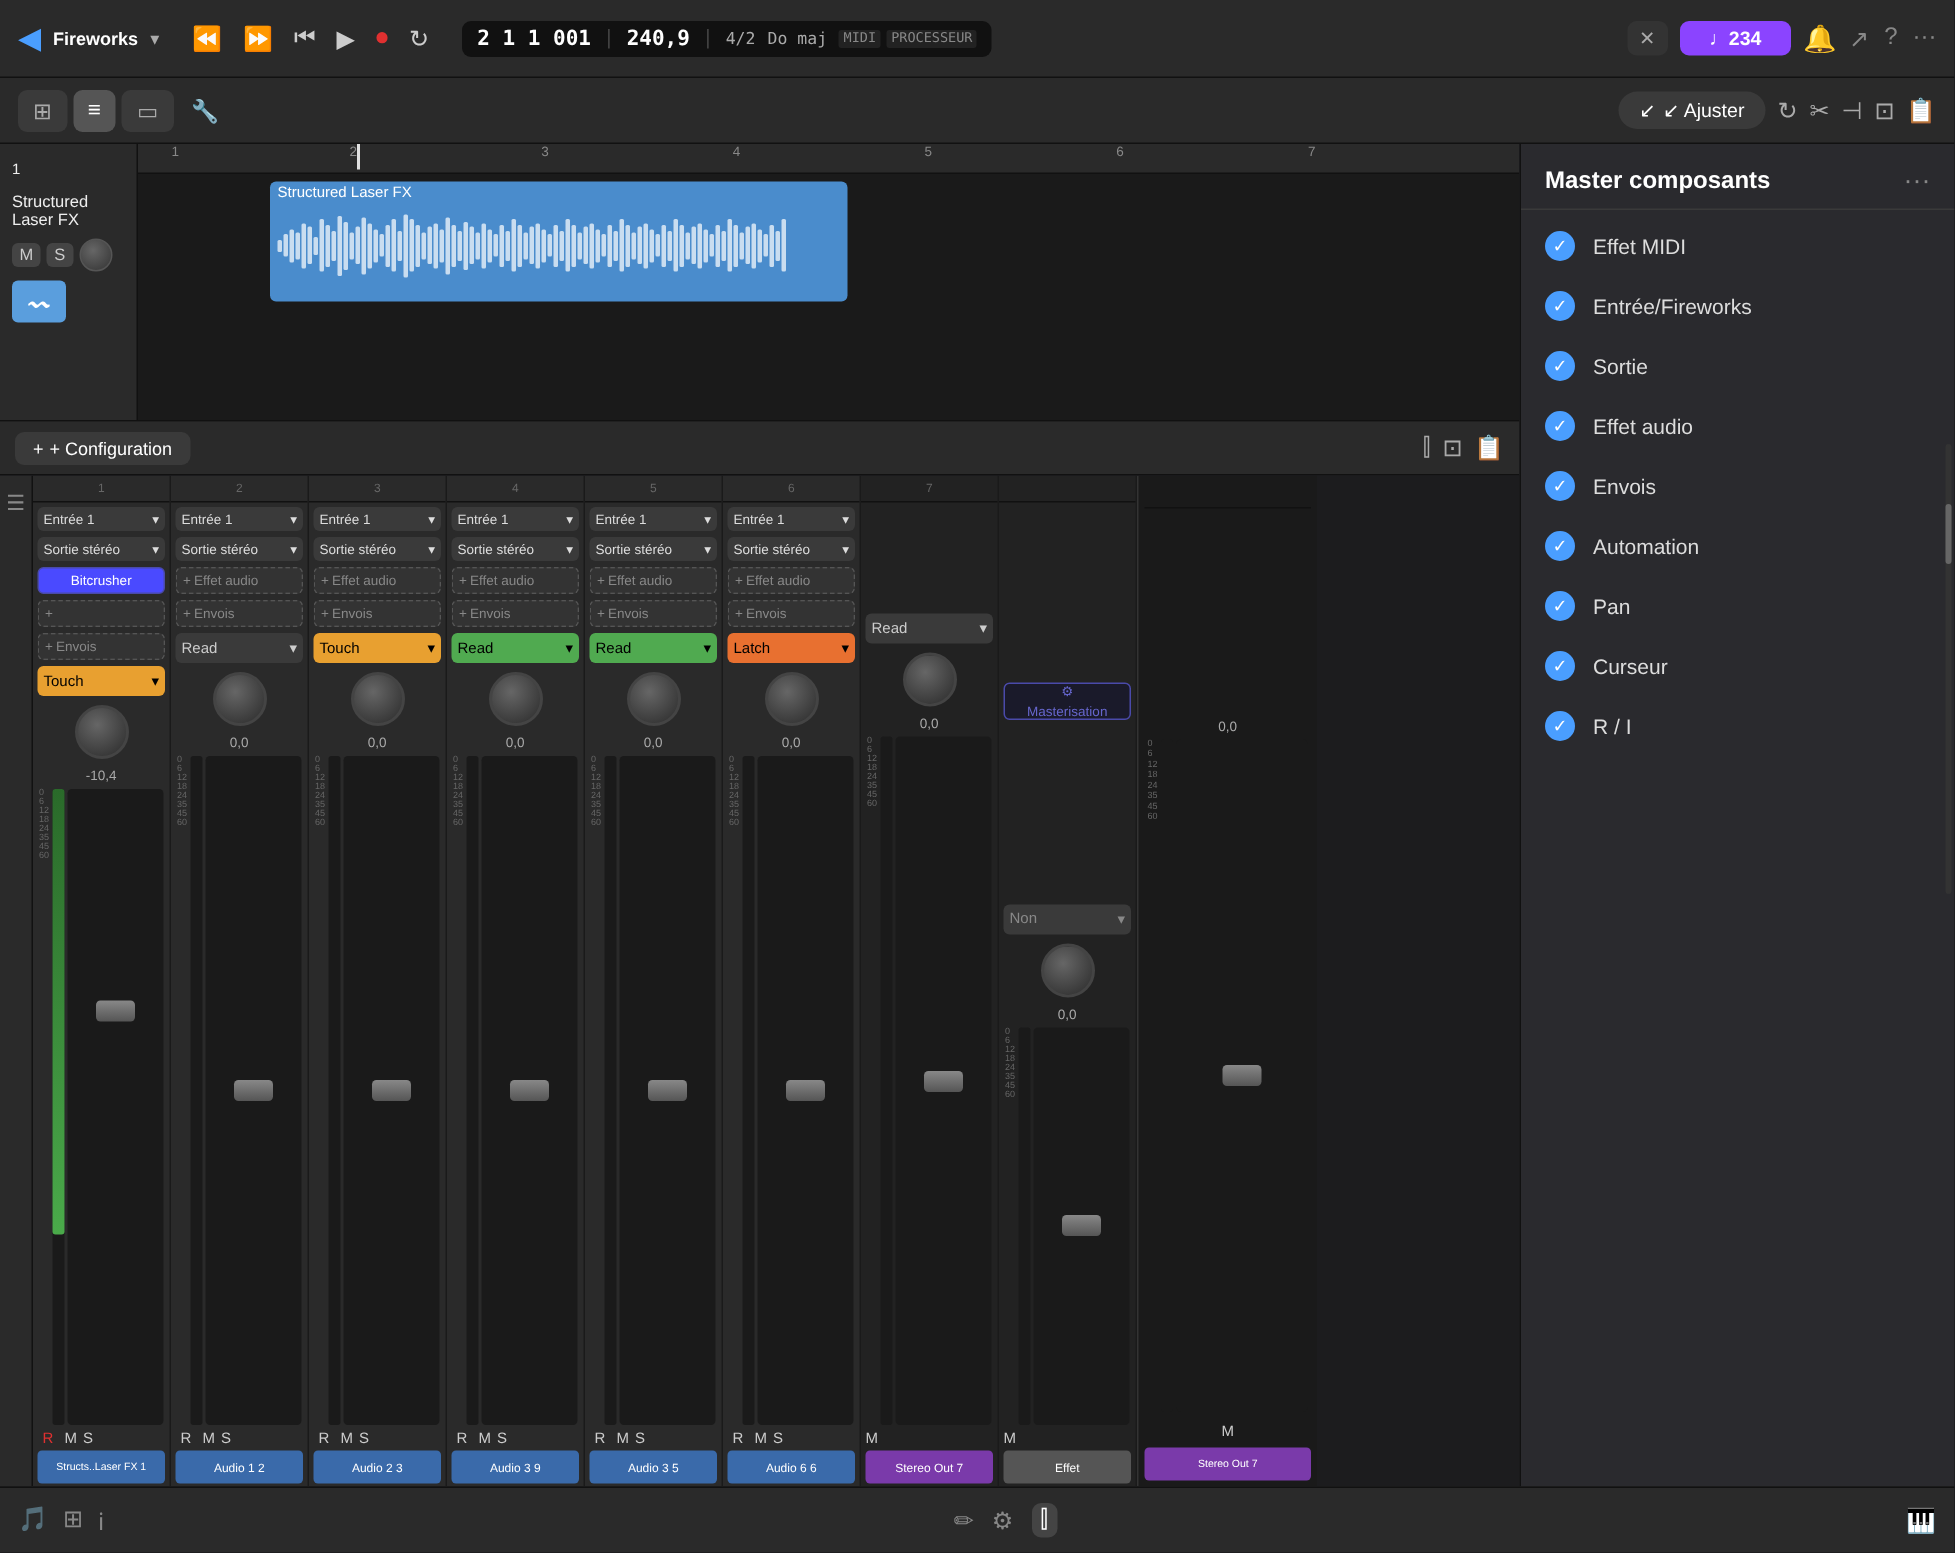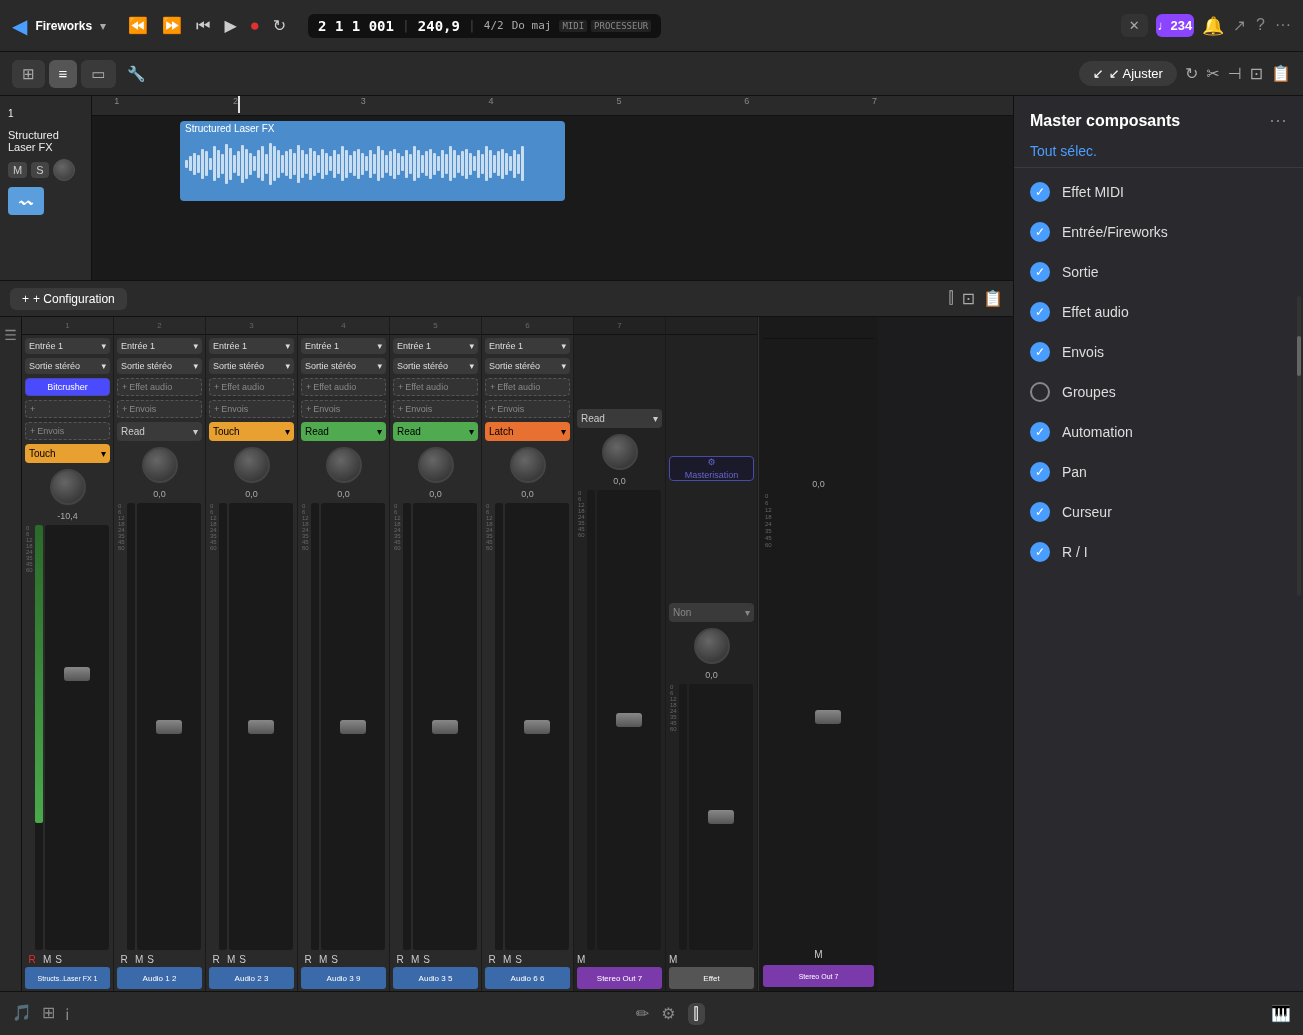--- a/index.html
+++ b/index.html
@@ -89,21 +89,21 @@
       border: none;
       border-radius: 6px;
       color: #aaa;
       padding: 4px 8px;
       font-size: 13px;
       cursor: pointer;
     }
     .count-badge {
       background: #8b44ff;
       border-radius: 6px;
-      padding: 4px 2px;
+      padding: 4px 20px;
       font-size: 13px;
       font-weight: 600;
       color: #fff;
     }
     .metronome-btn {
       background: none;
       border: none;
       color: #ccc;
       font-size: 18px;
       cursor: pointer;
@@ -1333,23 +1333,20 @@
 
       </div>
     </div>
   </div>
 
   <div class="right-panel" style="position:relative;">
     <div class="filter-header">
       <span class="filter-title">Master composants</span>
       <button class="filter-menu-btn">···</button>
     </div>
-    <button class="filter-select-all">
-      <span>Tout sélec.</span>
-    </button>
     <div class="filter-divider"></div>
 
     <div class="filter-item">
       <div class="filter-checkbox checked">
         <span class="filter-checkbox-inner">✓</span>
       </div>
       <span class="filter-label">Effet MIDI</span>
     </div>
     <div class="filter-item">
       <div class="filter-checkbox checked">
@@ -1367,26 +1364,20 @@
       <div class="filter-checkbox checked">
         <span class="filter-checkbox-inner">✓</span>
       </div>
       <span class="filter-label">Effet audio</span>
     </div>
     <div class="filter-item">
       <div class="filter-checkbox checked">
         <span class="filter-checkbox-inner">✓</span>
       </div>
       <span class="filter-label">Envois</span>
-    </div>
-    <div class="filter-item">
-      <div class="filter-checkbox unchecked">
-        <span class="filter-checkbox-inner"></span>
-      </div>
-      <span class="filter-label">Groupes</span>
     </div>
     <div class="filter-item">
       <div class="filter-checkbox checked">
         <span class="filter-checkbox-inner">✓</span>
       </div>
       <span class="filter-label">Automation</span>
     </div>
     <div class="filter-item">
       <div class="filter-checkbox checked">
         <span class="filter-checkbox-inner">✓</span>

